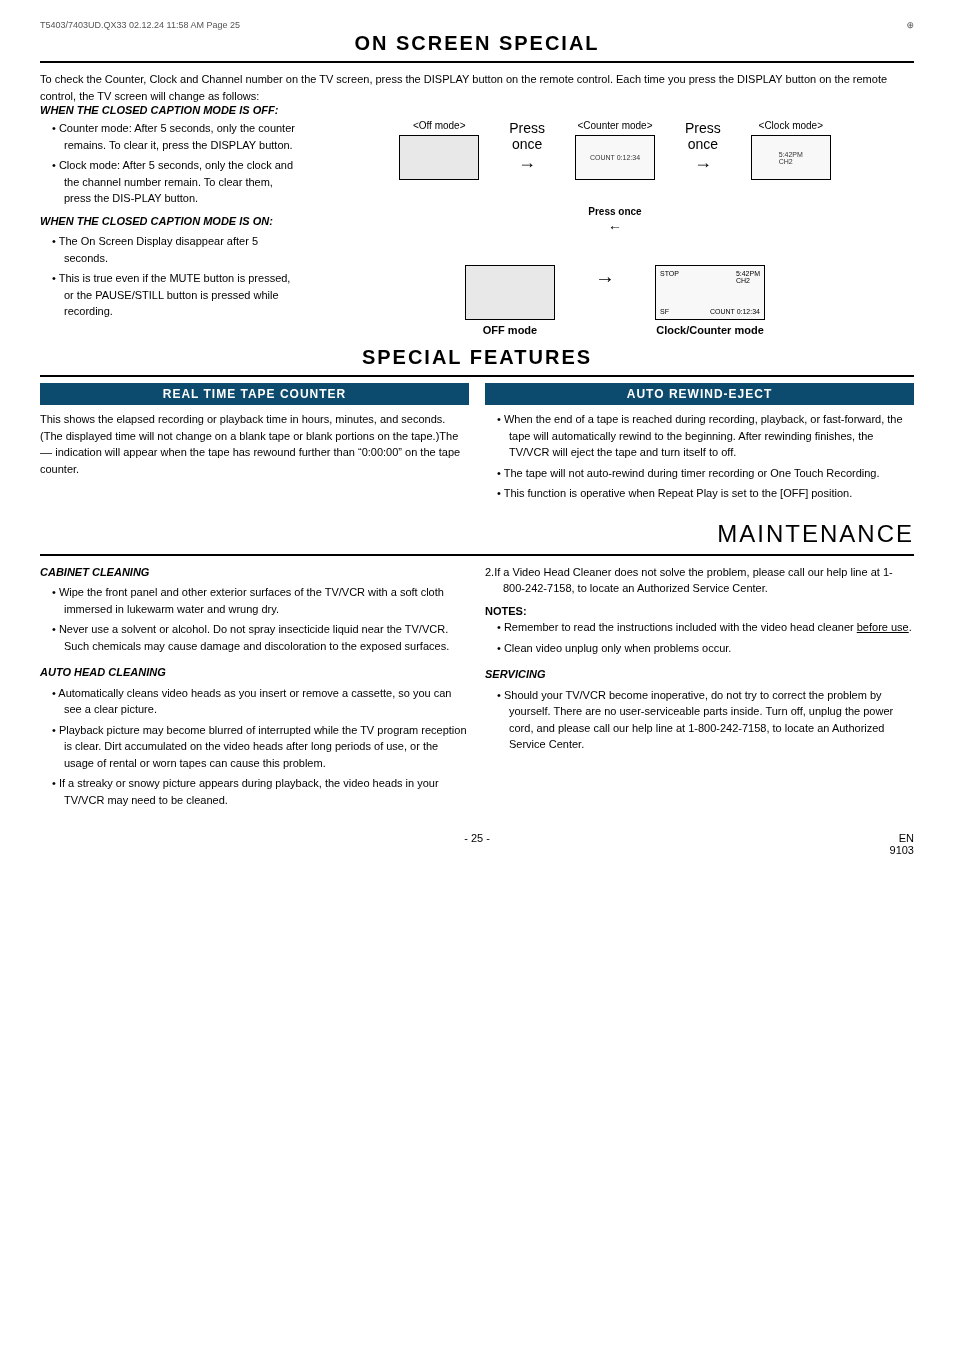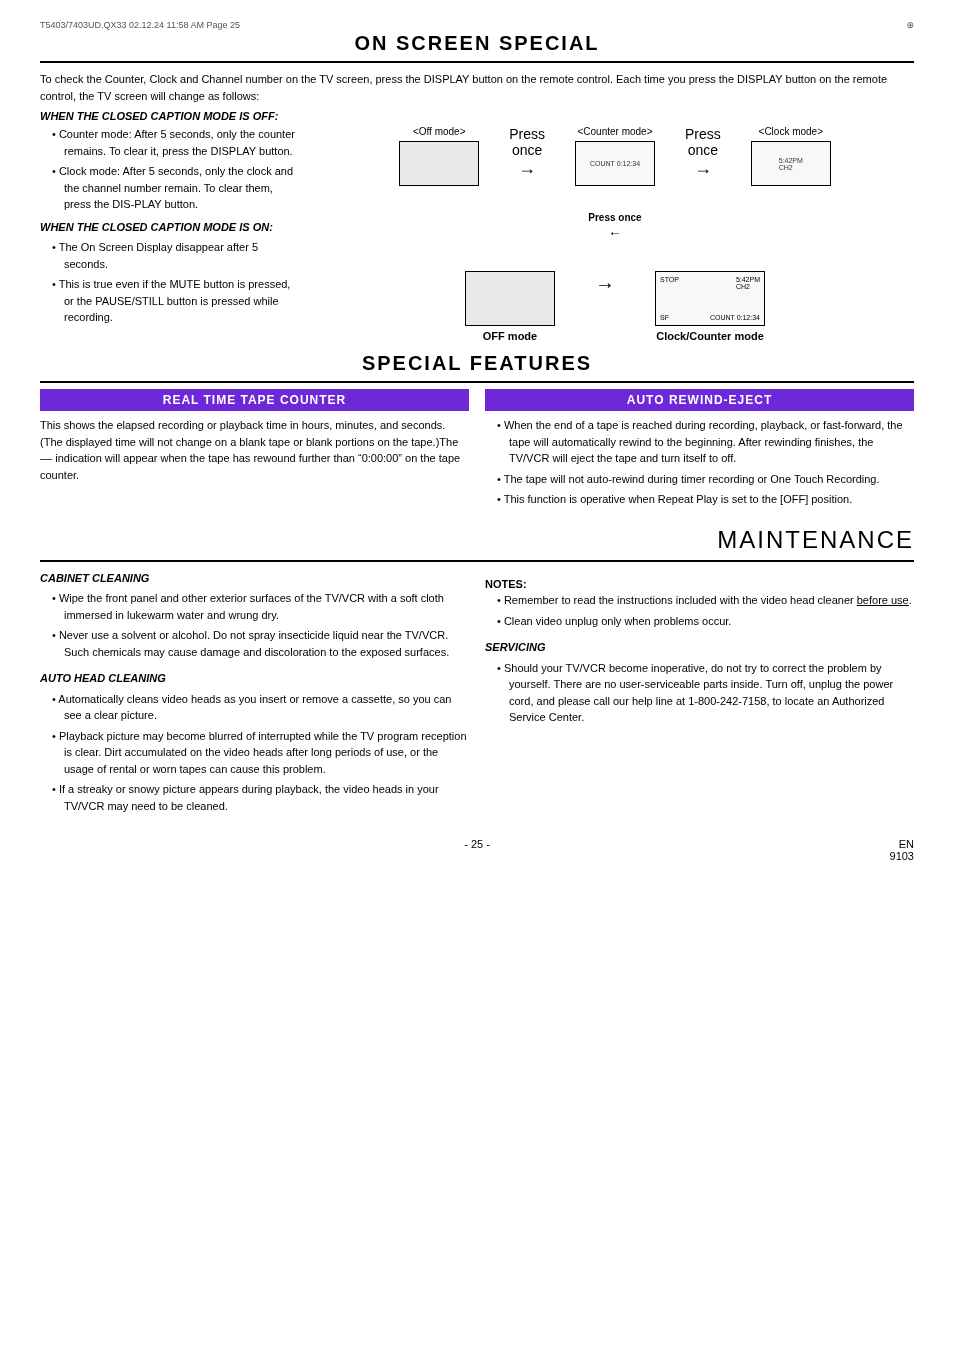--- a/index.html
+++ b/index.html
@@ -25,21 +25,20 @@
       font-weight: bold;
       letter-spacing: 2px;
       margin-bottom: 6px;
     }
     .top-divider {
       border-top: 2px solid #000;
       margin-bottom: 8px;
     }
     .intro-text {
       font-size: 11px;
-      margin-bottom: 6px;
       line-height: 1.5;
     }
     .italic-heading {
       font-style: italic;
       font-weight: bold;
       font-size: 11px;
       margin-bottom: 4px;
     }
     .two-col-section {
       display: flex;
@@ -130,21 +129,21 @@
     .features-grid {
       display: flex;
       gap: 16px;
       border-top: 2px solid #000;
       padding-top: 6px;
     }
     .feature-box {
       flex: 1;
     }
     .feature-header {
-      background: #6d28d9;
+      background: #0c4a6e;
       color: #fff;
       font-weight: bold;
       font-size: 12px;
       text-align: center;
       padding: 4px 24px;
       letter-spacing: 1px;
       margin-bottom: 6px;
     }
     .feature-content {
       font-size: 11px;
@@ -355,20 +354,21 @@
         <p class="maint-sub-heading">AUTO HEAD CLEANING</p>
         <ul class="bullet-list">
           <li>Automatically cleans video heads as you insert or remove a cassette, so you can see a clear picture.</li>
           <li>Playback picture may become blurred of interrupted while the TV program reception is clear. Dirt accumulated on the video heads after long periods of use, or the usage of rental or worn tapes can cause this problem.</li>
           <li>If a streaky or snowy picture appears during playback, the video heads in your TV/VCR may need to be cleaned.</li>
         </ul>
       </div>
 
       <div class="maint-right">
         <ol class="numbered-list">
+          <li style="padding-left: 18px; text-indent: -18px;">2.If a Video Head Cleaner does not solve the problem, please call our help line at 1-800-242-7158, to locate an Authorized Service Center.</li>
         </ol>
         <p style="margin-top:6px;"><span class="notes-label">NOTES:</span></p>
         <ul class="bullet-list">
           <li>Remember to read the instructions included with the video head cleaner <span class="underline">before use</span>.</li>
           <li>Clean video unplug only when problems occur.</li>
         </ul>
 
         <p class="maint-sub-heading">SERVICING</p>
         <ul class="bullet-list">
           <li>Should your TV/VCR become inoperative, do not try to correct the problem by yourself. There are no user-serviceable parts inside. Turn off, unplug the power cord, and please call our help line at 1-800-242-7158, to locate an Authorized Service Center.</li>

